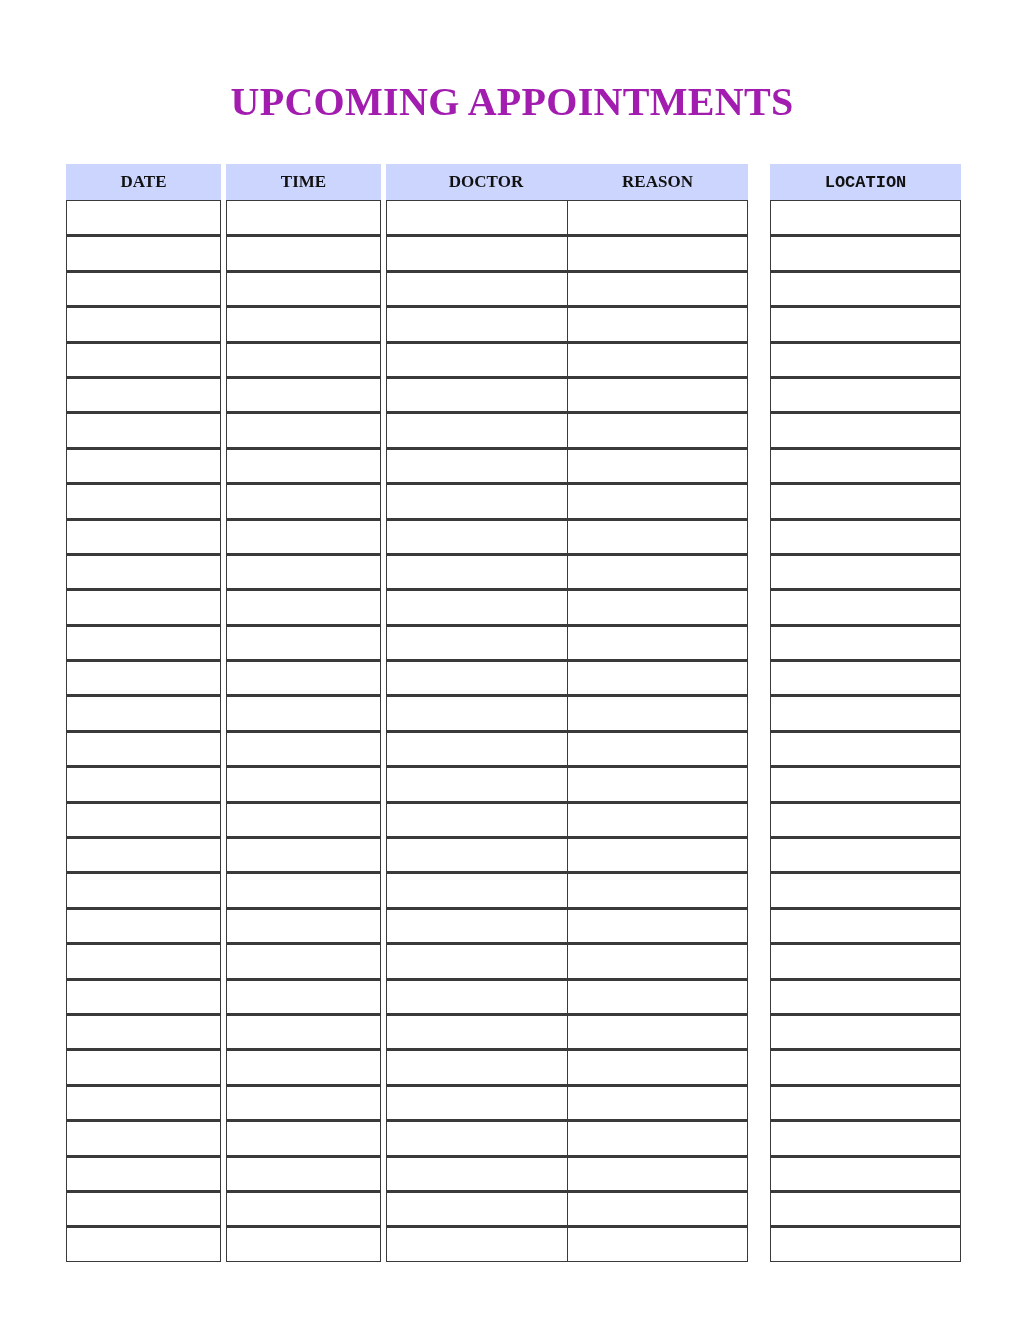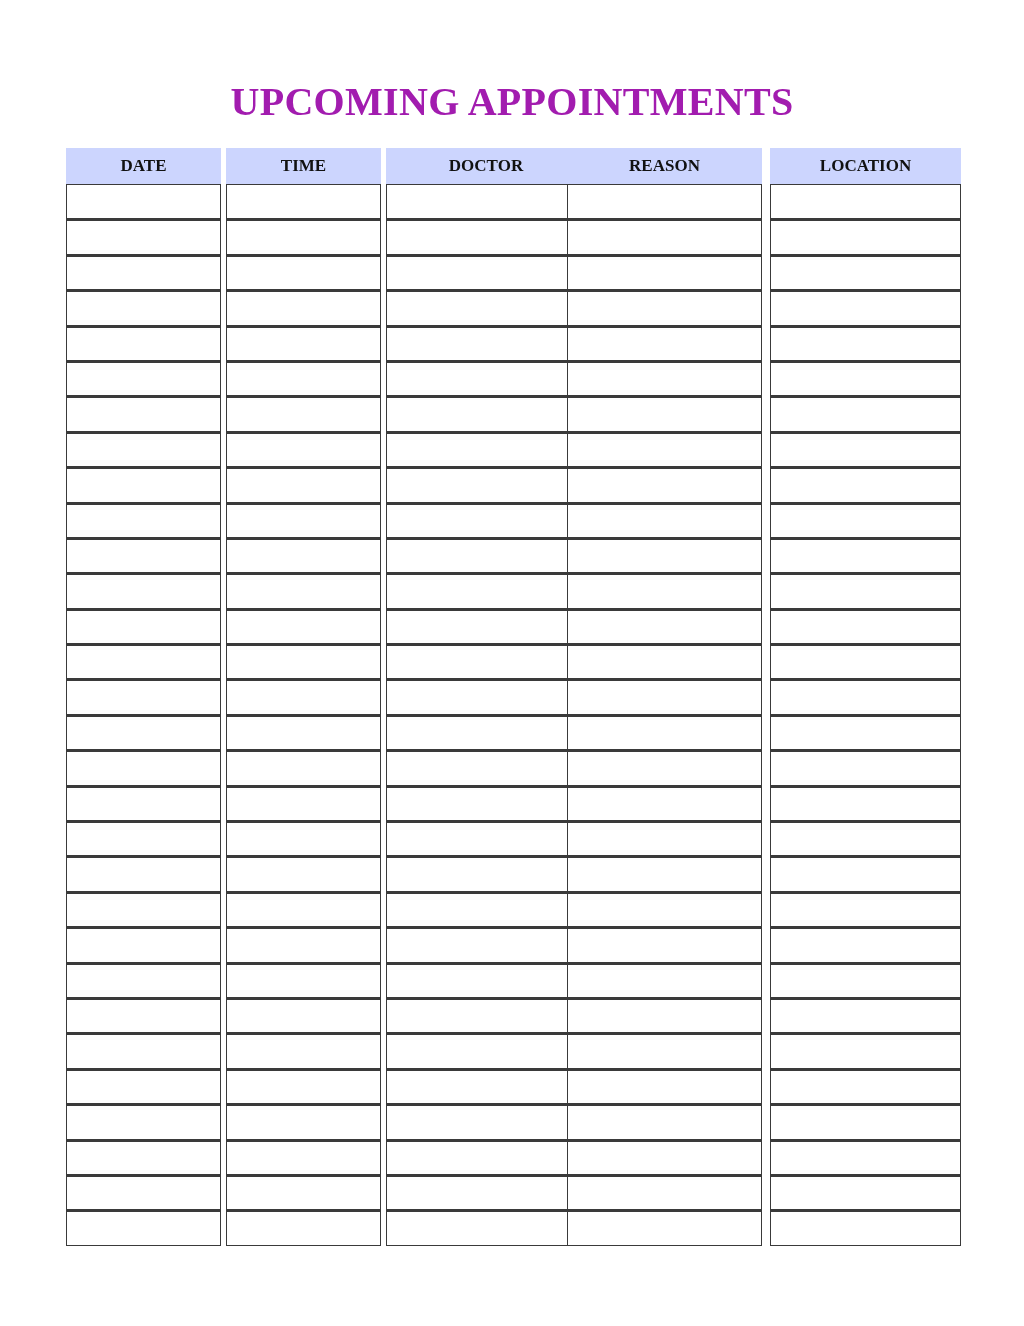--- a/index.html
+++ b/index.html
@@ -1,19 +1,19 @@
 <!DOCTYPE html>
 <html><head>
 <meta charset="utf-8">
 <style>
   html, body { margin:0; padding:0; background:#ffffff; }
   body { width:1024px; height:1326px; position:relative; overflow:hidden; font-family:"Liberation Serif", serif; }
   .title { position:absolute; left:0; top:78px; width:1024px; text-align:center; font-size:40px; font-weight:bold; color:#a21caf; letter-spacing:0.3px; }
   .col { position:absolute; top:148px; }
-  .hdr { height:36px; background:#ccd5fe; display:flex; align-items:center; justify-content:center; font-size:17px; font-weight:bold; color:#111; }
+  .hdr { height:36px; background:#ccd5fe; display:flex; align-items:center; justify-content:center; font-size:17px; font-weight:bold; color:#111;margin-top:16px; }
   .cell { box-sizing:border-box; height:35.4px; border:1.5px solid #3a3a3a; border-top-width:1.5px; margin-top:0; background:#fff; }
   .cell + .cell { border-top:2px solid #3a3a3a; }
 </style>
 </head>
 <body>
 
 <div class="title">UPCOMING APPOINTMENTS</div>
 <div id="table">
     <div class="col" style="left: 66px; width: 155px;">
       <div class="hdr">DATE</div>
@@ -107,21 +107,21 @@
       <div class="cell"></div>
       <div class="cell"></div>
       <div class="cell"></div>
       <div class="cell"></div>
       <div class="cell"></div>
       <div class="cell"></div>
       <div class="cell"></div>
       <div class="cell"></div>
       <div class="cell"></div>
     </div>
-    <div class="col" style="left: 567px; width: 195px;">
+    <div class="col" style="left: 567px; width: 181px;">
       <div class="hdr">REASON</div>
       <div class="cell"></div>
       <div class="cell"></div>
       <div class="cell"></div>
       <div class="cell"></div>
       <div class="cell"></div>
       <div class="cell"></div>
       <div class="cell"></div>
       <div class="cell"></div>
       <div class="cell"></div>
@@ -140,21 +140,21 @@
       <div class="cell"></div>
       <div class="cell"></div>
       <div class="cell"></div>
       <div class="cell"></div>
       <div class="cell"></div>
       <div class="cell"></div>
       <div class="cell"></div>
       <div class="cell"></div>
       <div class="cell"></div>
     </div>
-    <div class="col" style="left: 770px; width: 191px;">
+    <div class="col" style="left: 770px; width: 191px; font-family: Liberation Mono, monospace;">
       <div class="hdr">LOCATION</div>
       <div class="cell"></div>
       <div class="cell"></div>
       <div class="cell"></div>
       <div class="cell"></div>
       <div class="cell"></div>
       <div class="cell"></div>
       <div class="cell"></div>
       <div class="cell"></div>
       <div class="cell"></div>

